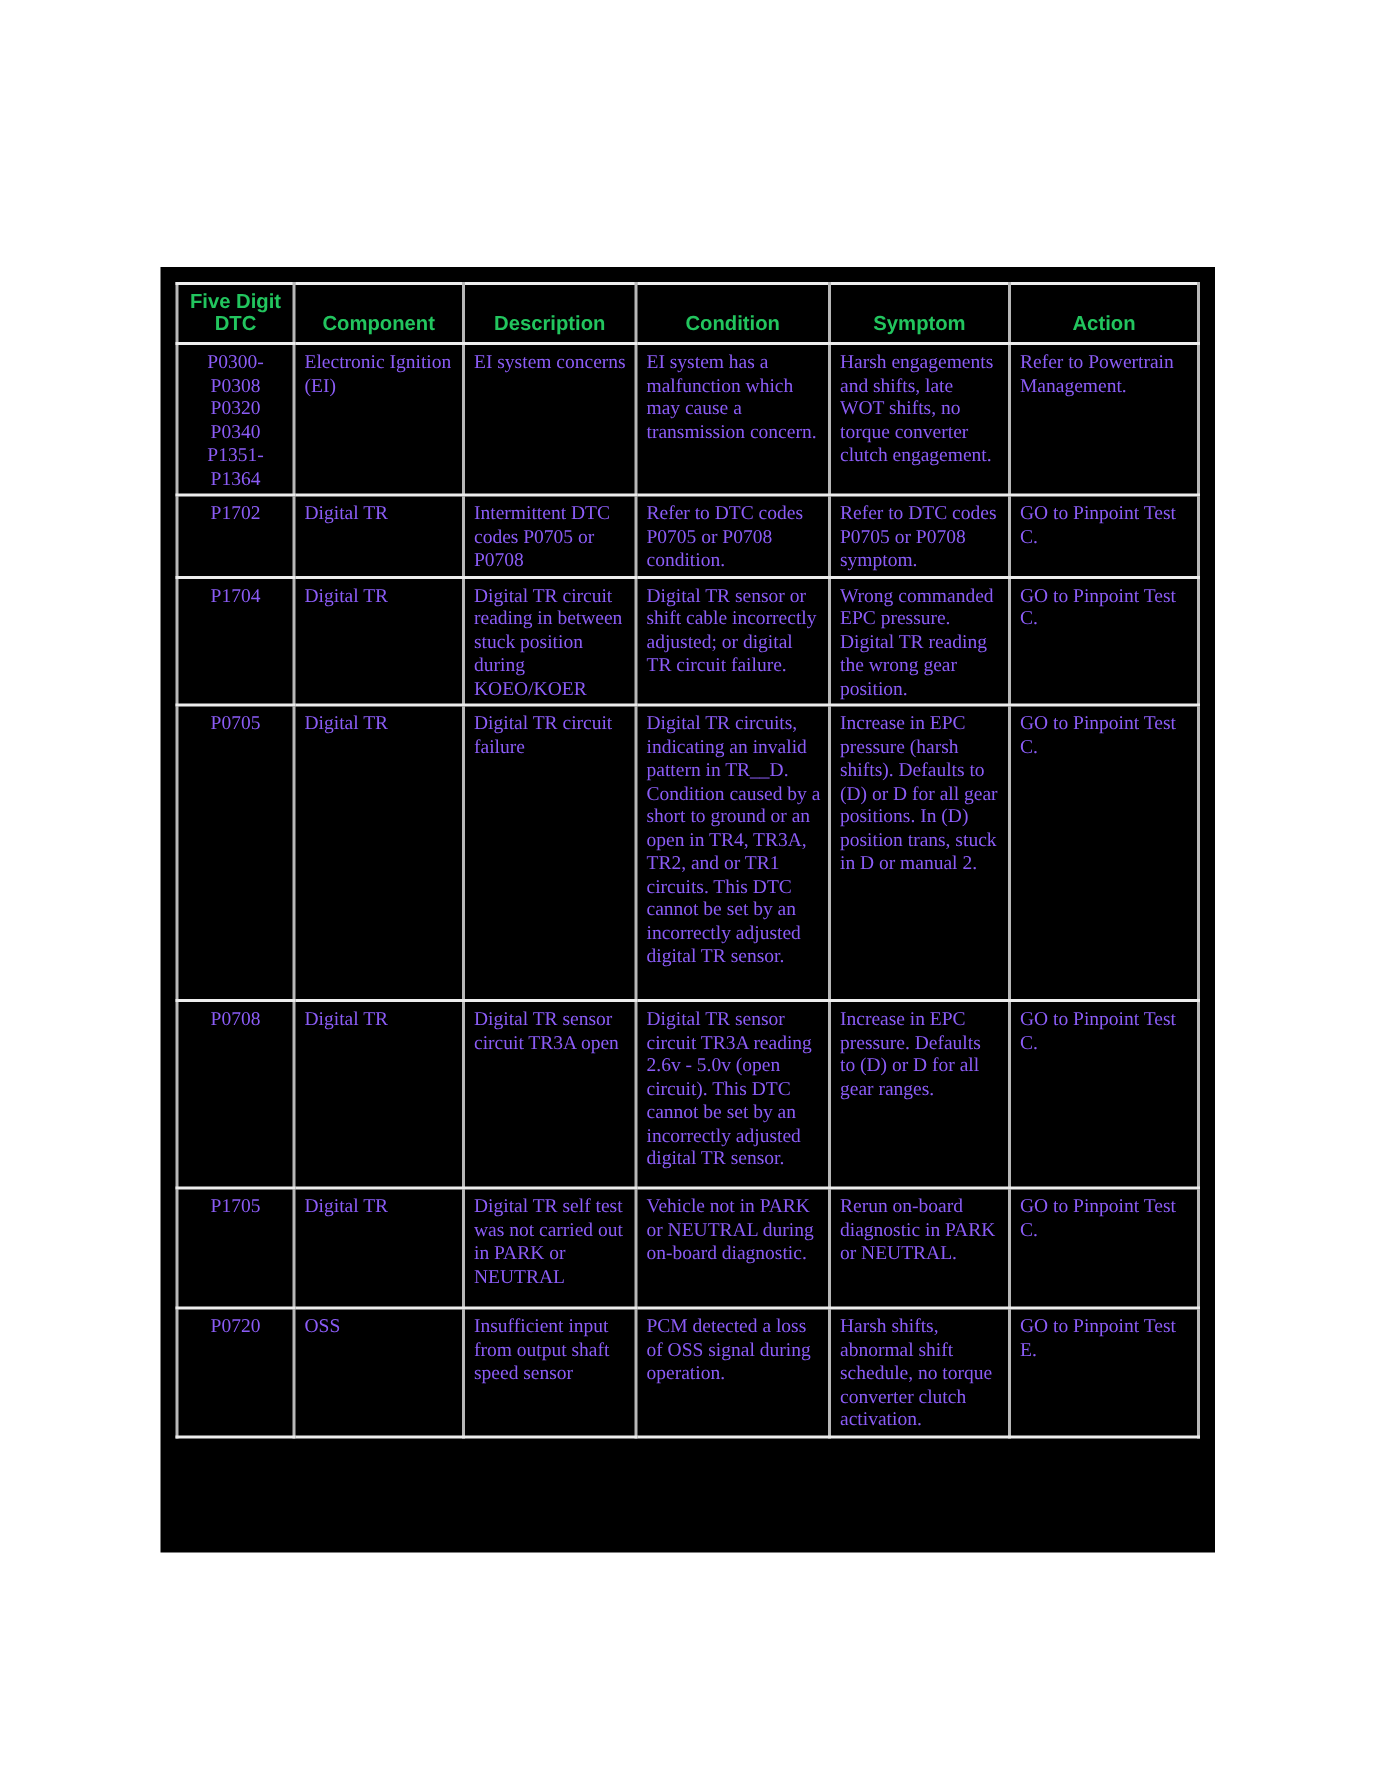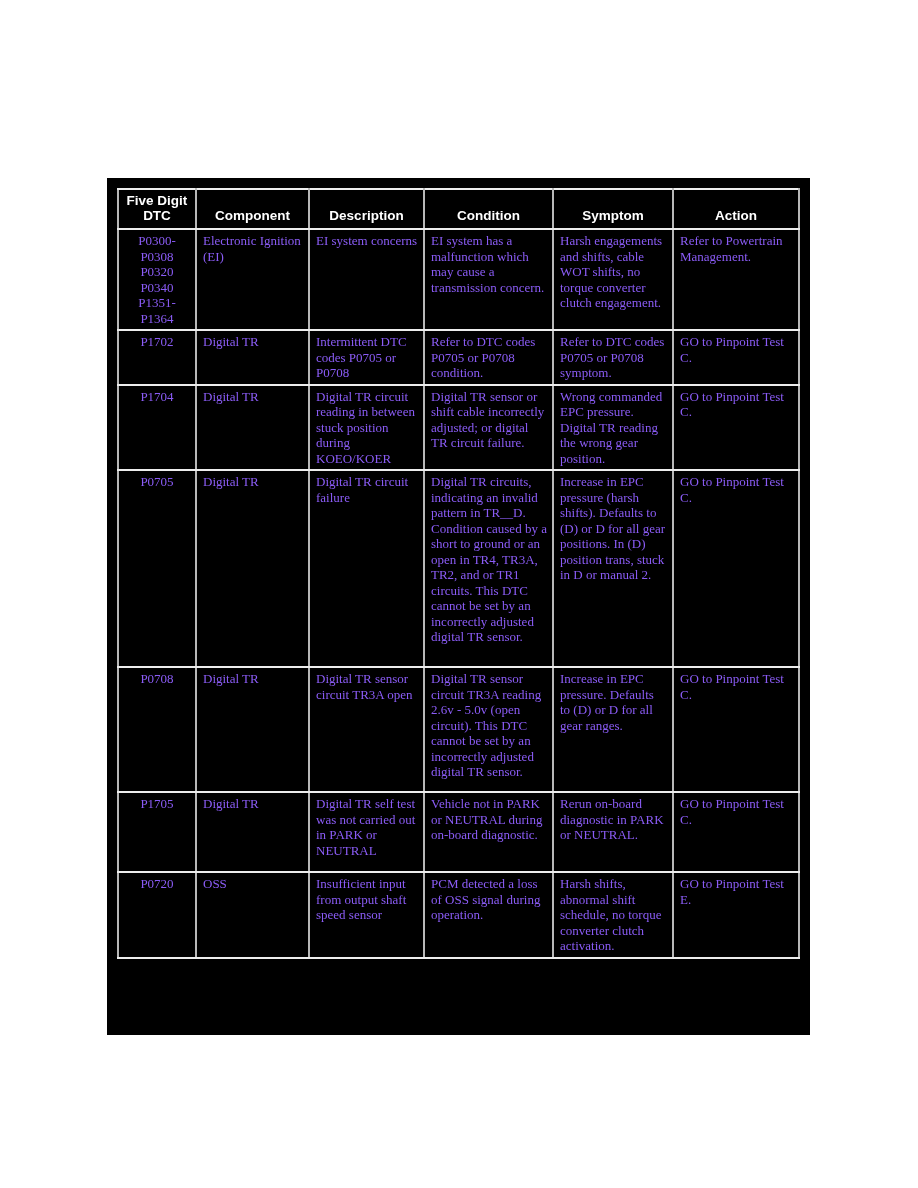--- a/index.html
+++ b/index.html
@@ -31,21 +31,21 @@
     overflow:hidden;
   }
   th{
     font-family:"Liberation Sans",sans-serif;
     font-weight:bold;
     font-size:13.5px;
     line-height:15px;
     text-align:center;
     vertical-align:bottom;
     padding:3px 3px 5px 3px;
-    color:#ffffff;
+    color:#22c55e;
   }
   td{
     font-size:13px;
     line-height:15.5px;
     vertical-align:top;
     padding:3px 5px 3px 6px;
     color:#8b5cf6;
   }
   td.col-dtc{text-align:center;white-space:pre-line;padding-left:2px;padding-right:2px;}
   td.col-component{text-align:left;}
@@ -79,21 +79,21 @@
           <tr style="height: 97px;">
             <td class="col-dtc">P0300-
 P0308
 P0320
 P0340
 P1351-
 P1364</td>
             <td class="col-component">Electronic Ignition (EI)</td>
             <td class="col-description">EI system concerns</td>
             <td class="col-condition">EI system has a malfunction which may cause a transmission concern.</td>
-            <td class="col-symptom">Harsh engagements and shifts, cable WOT shifts, no torque converter clutch engagement.</td>
+            <td class="col-symptom">Harsh engagements and shifts, late WOT shifts, no torque converter clutch engagement.</td>
             <td class="col-action">Refer to Powertrain Management.</td>
           </tr>
           <tr style="height: 49px;">
             <td class="col-dtc">P1702</td>
             <td class="col-component">Digital TR</td>
             <td class="col-description">Intermittent DTC codes P0705 or P0708</td>
             <td class="col-condition">Refer to DTC codes P0705 or P0708 condition.</td>
             <td class="col-symptom">Refer to DTC codes P0705 or P0708 symptom.</td>
             <td class="col-action">GO to Pinpoint Test C.</td>
           </tr>

